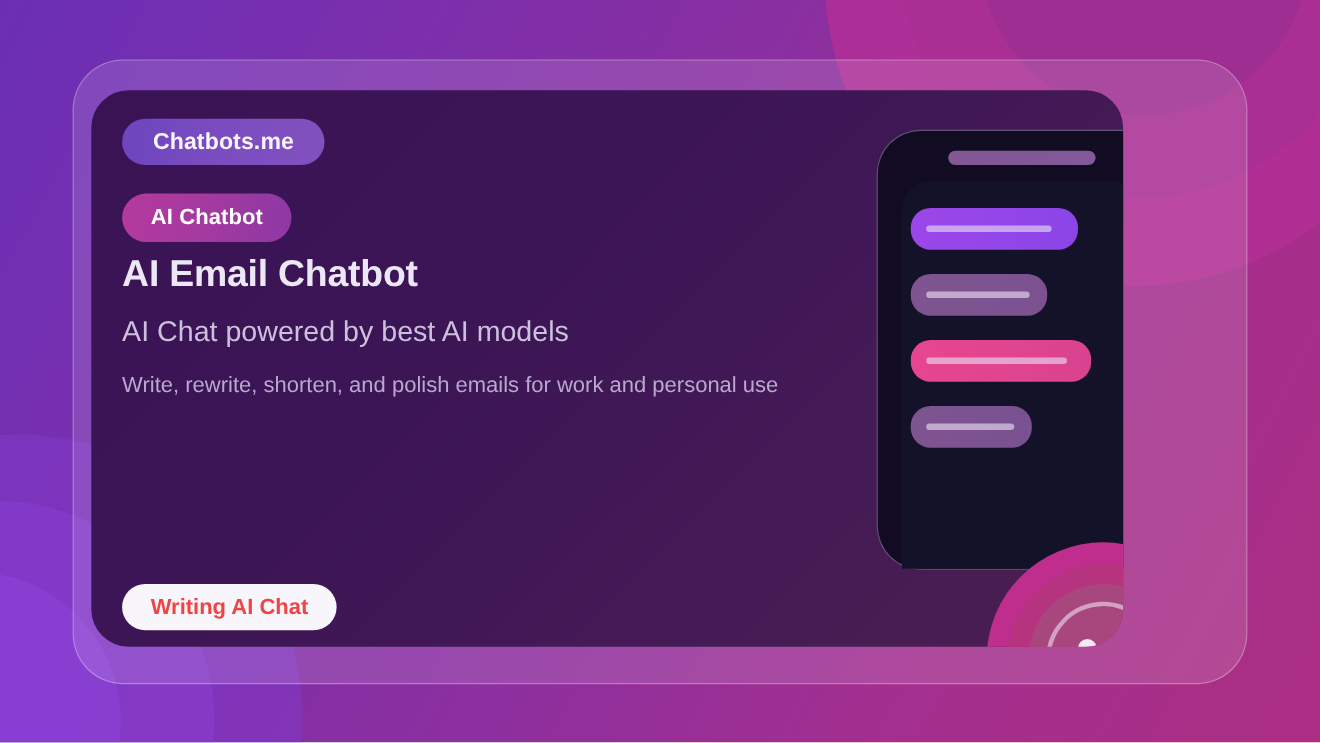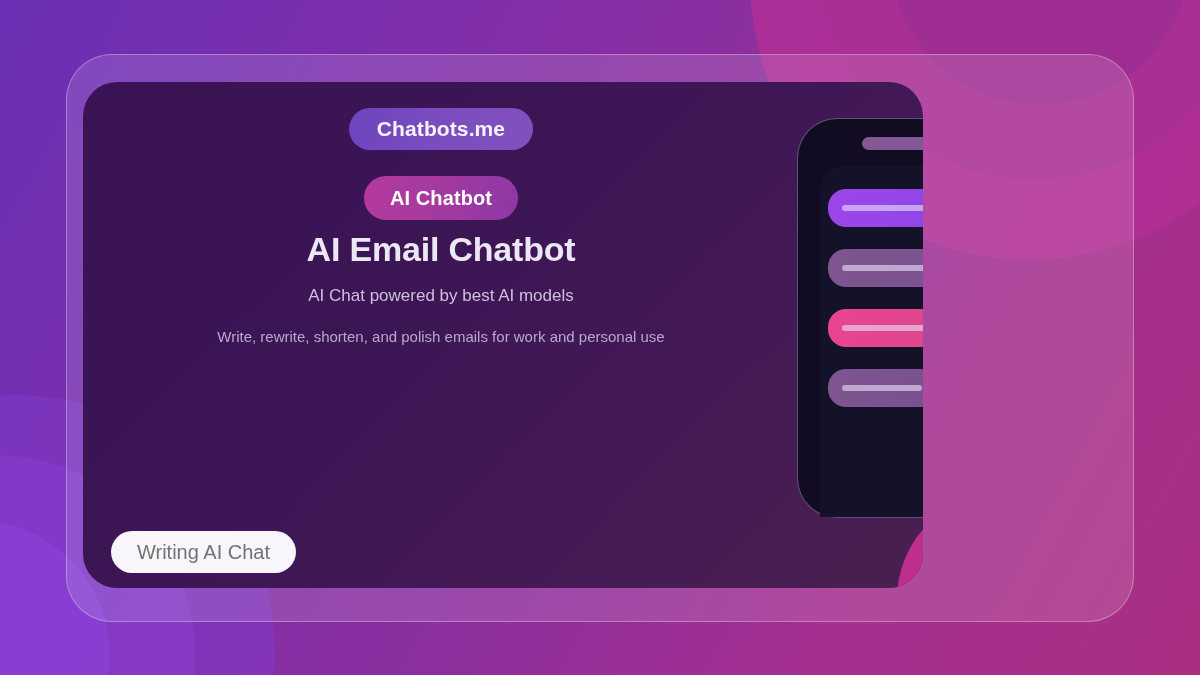--- a/index.html
+++ b/index.html
@@ -70,25 +70,24 @@
     width: 1068px; height: 568px;
     border-radius: 46px;
     background: rgba(255,255,255,0.13);
     border: 1px solid rgba(255,255,255,0.30);
   }
 
   
   .card {
     position: absolute;
     left: 83px; top: 82px;
-    width: 840px; height: 506px;
+    width: 938px; height: 506px;
     border-radius: 34px;
     background: linear-gradient(135deg, #3a1355 0%, #3c1555 38%, #441a56 70%, #4a2050 100%);
     overflow: hidden;
-    text-align: center;
   }
 
   
   .content {
     position: absolute;
     left: 28px; top: 26px;
     width: 660px;
   }
 
   .badge {
@@ -132,45 +131,45 @@
     margin-top: 11px;
     font-size: 34px;
     line-height: 1.1;
     font-weight: bold;
     color: #ece7f4;
     letter-spacing: -0.2px;
   }
 
   .tagline {
     margin-top: 18px;
-    font-size: 17px;
+    font-size: 26px;
     color: #ccc0dd;
     font-weight: normal;
   }
 
   .description {
     margin-top: 22px;
-    font-size: 15px;
+    font-size: 20px;
     color: #b9a9ce;
     font-weight: normal;
   }
 
   .cta-pill {
     position: absolute;
     left: 28px; top: 449px;
     display: inline-flex;
     align-items: center;
     justify-content: center;
     height: 42px;
     padding: 0 26px;
     border-radius: 21px;
     background: #f8f6fb;
-    color: #737373;
+    color: #ef4444;
     font-size: 20px;
-    font-weight: normal;
+    font-weight: bold;
     white-space: nowrap;
   }
 
   
   .phone {
     position: absolute;
     left: 714px; top: 36px;
     width: 264px; height: 400px;
     border-radius: 40px;
     background: #120c22;

